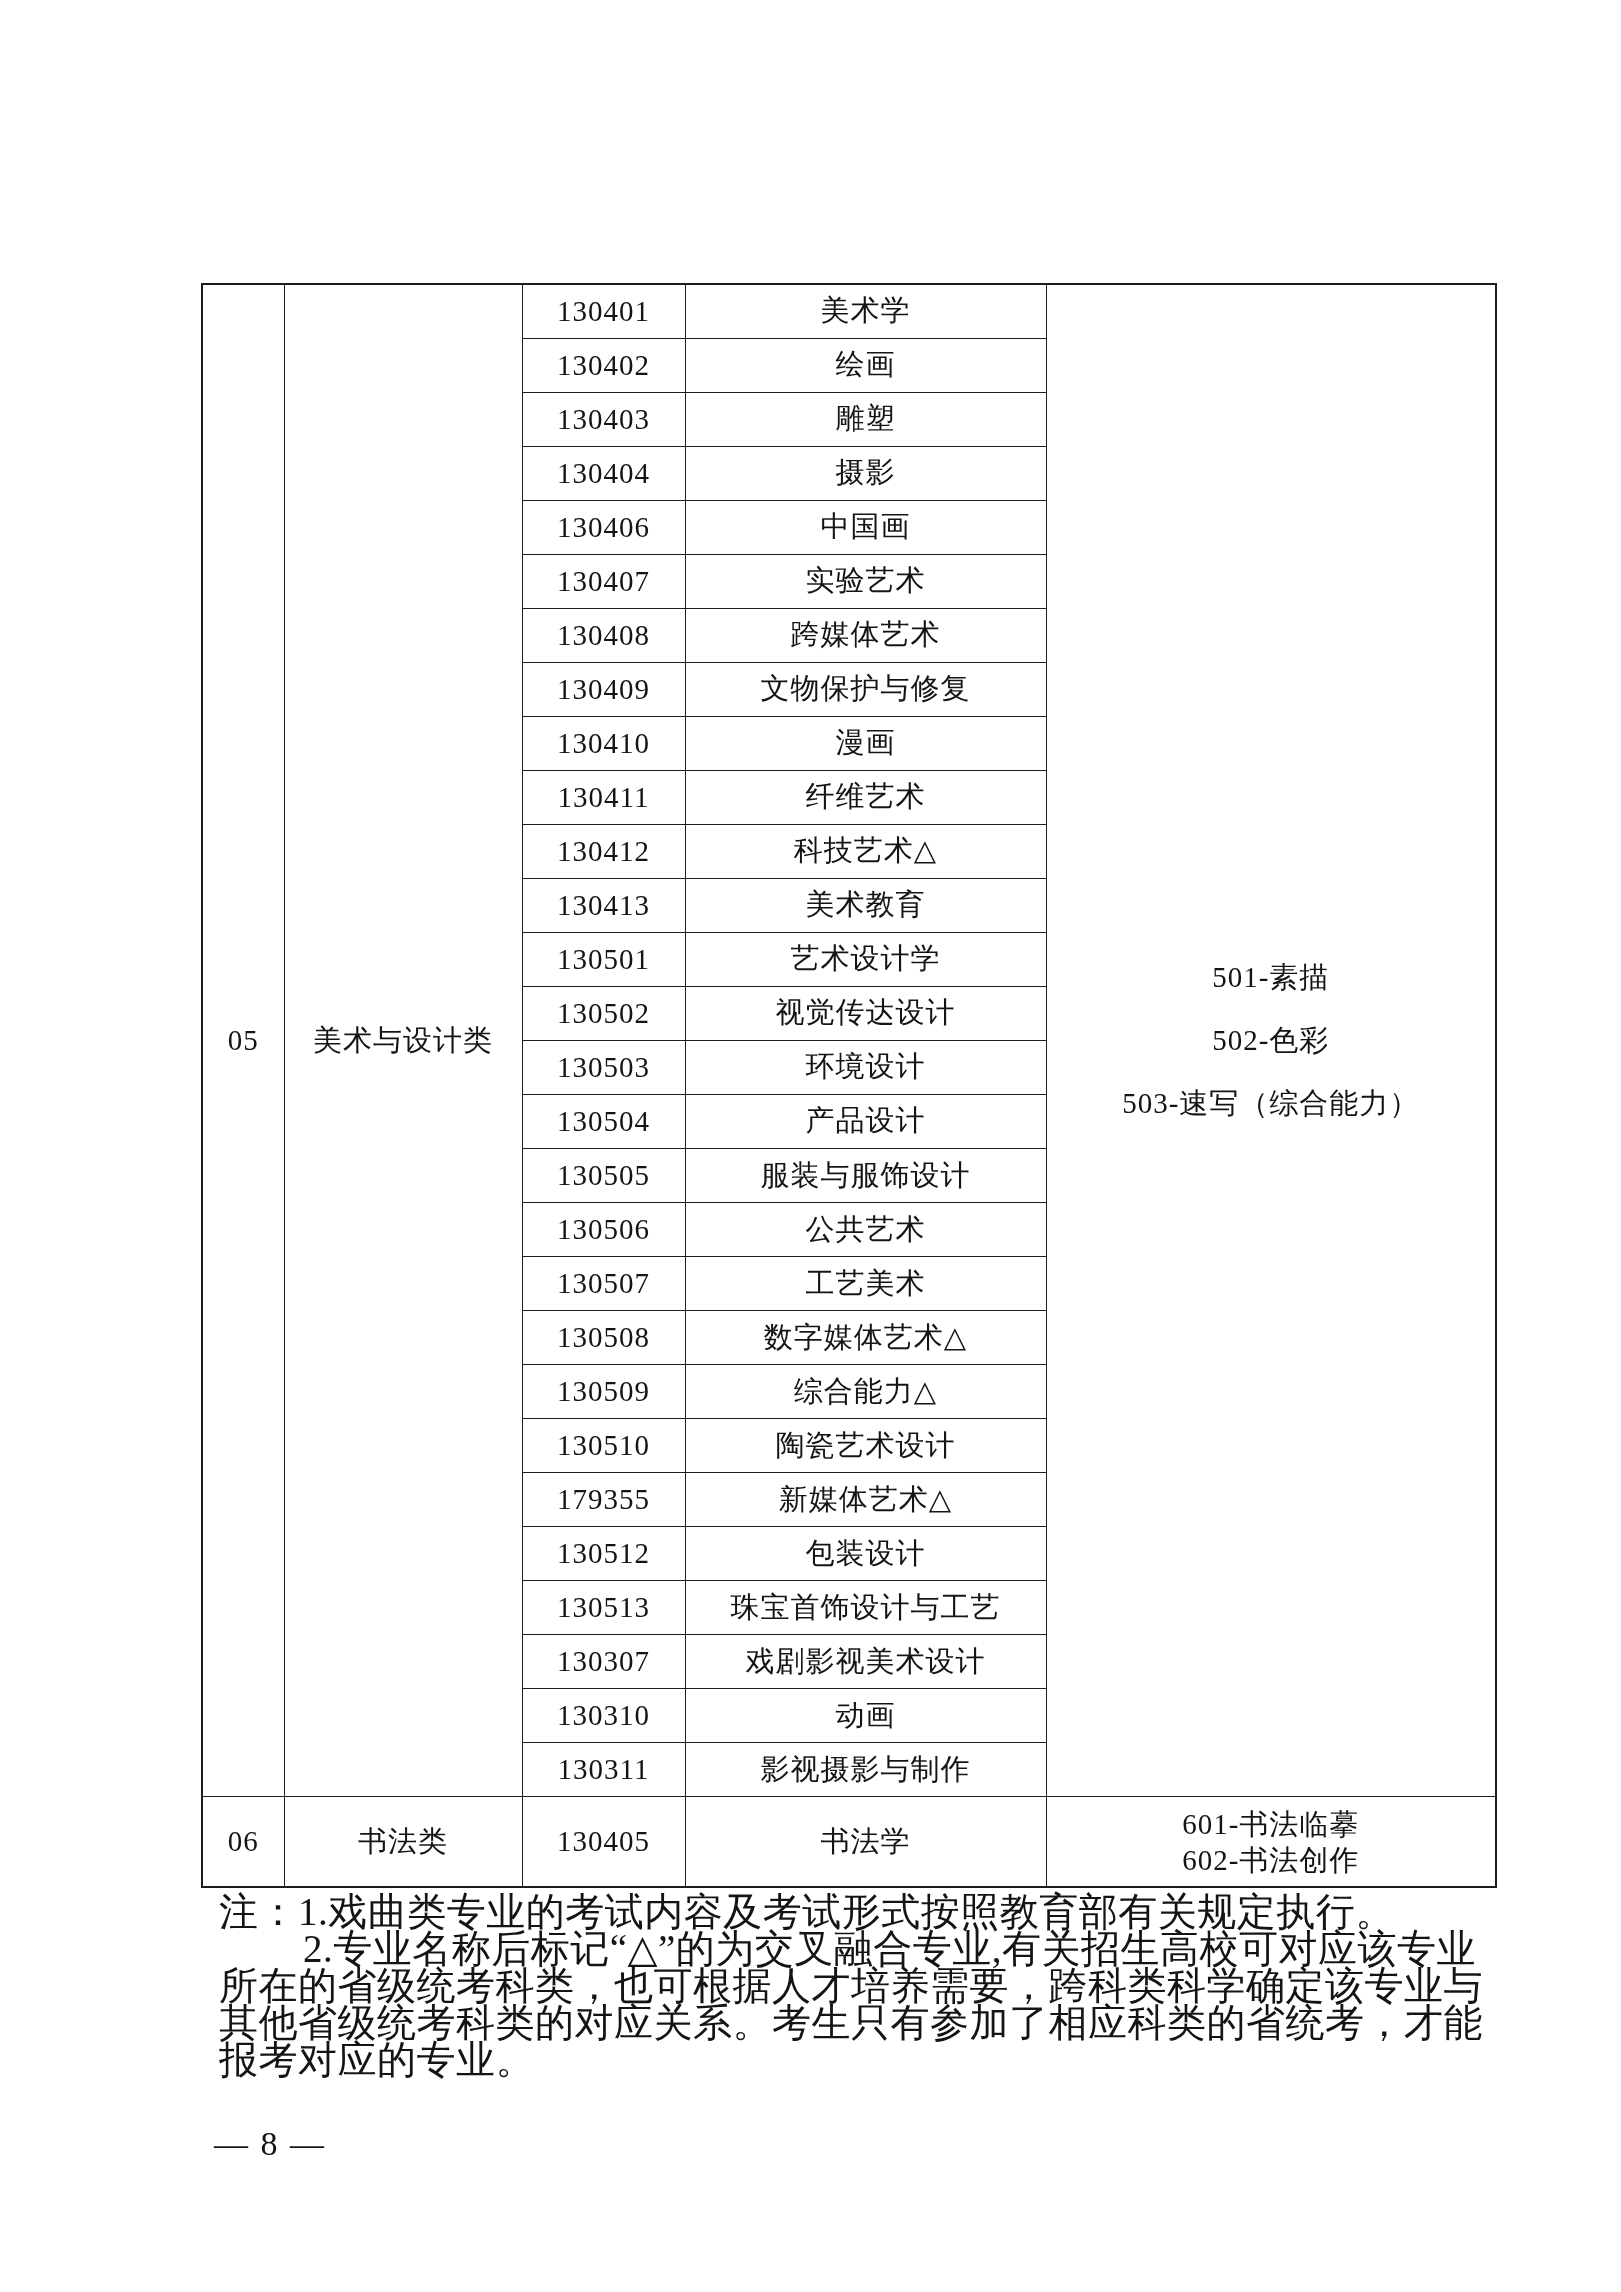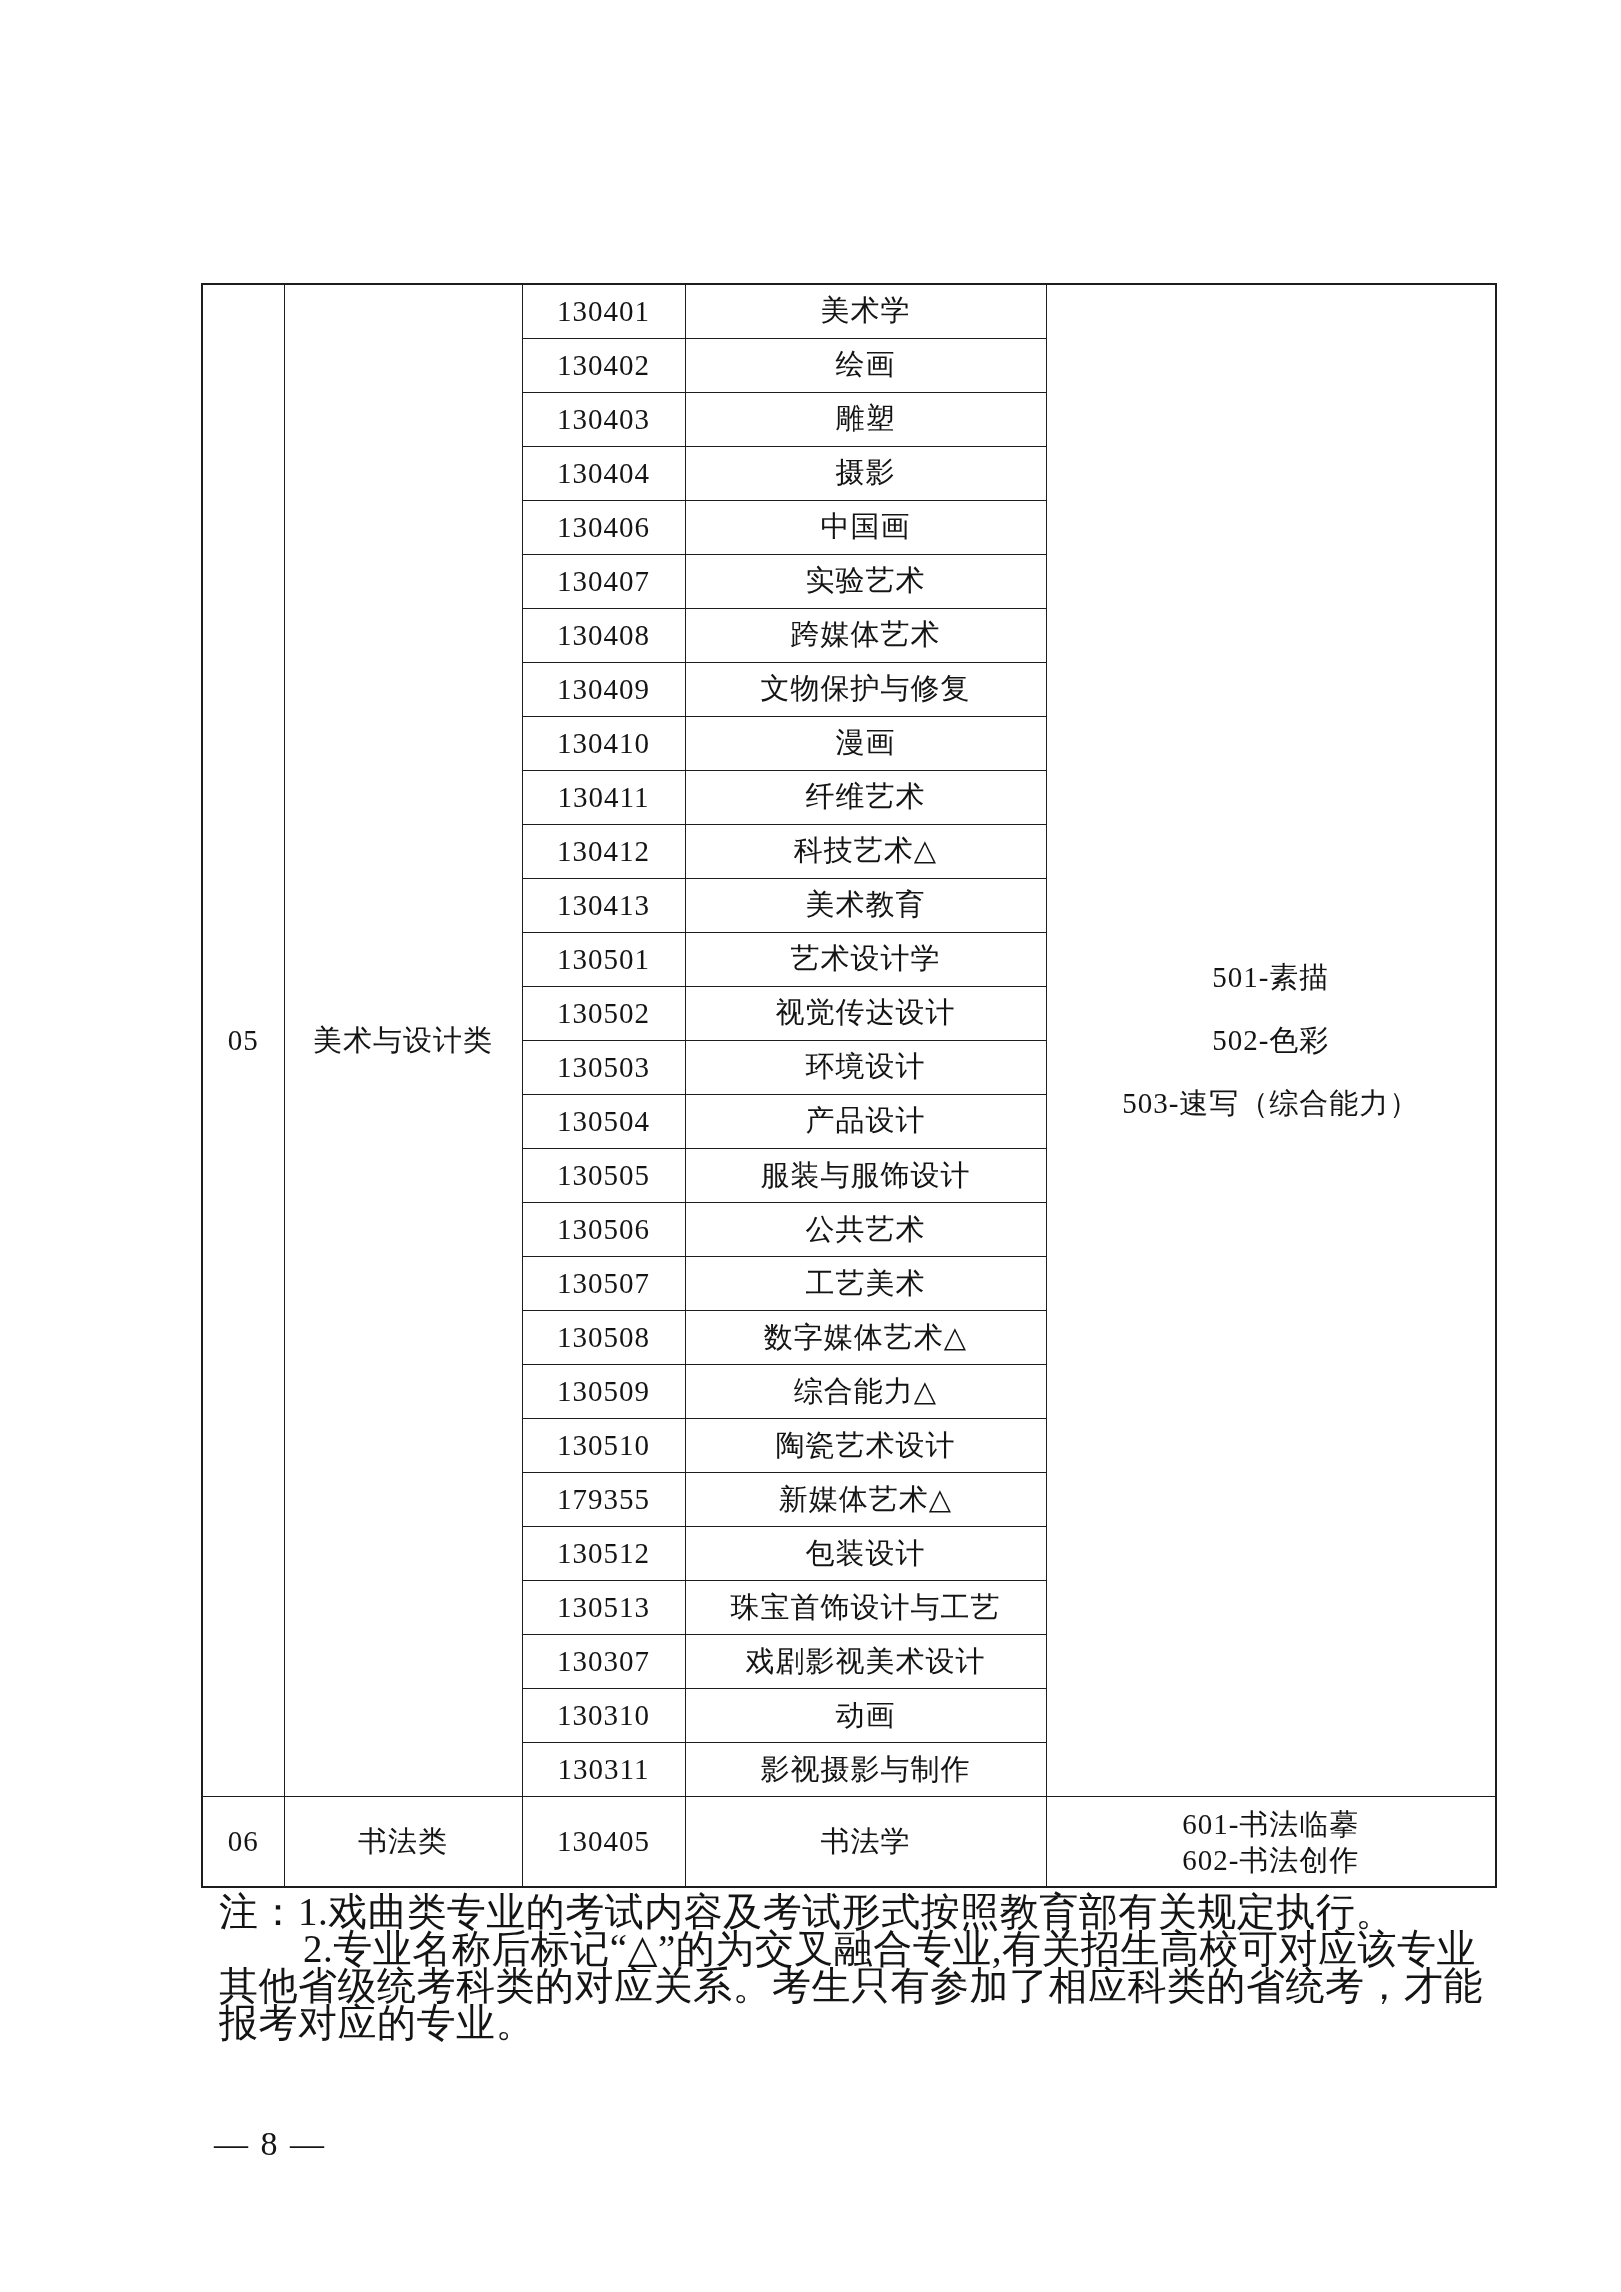--- a/index.html
+++ b/index.html
@@ -177,20 +177,21 @@
           <div class="exam-line-6">601-书法临摹</div>
           <div class="exam-line-6">602-书法创作</div>
         </td>
       </tr>
     </tbody>
   </table>
 
   <div class="notes">
     <div>注：1.戏曲类专业的考试内容及考试形式按照教育部有关规定执行。</div>
     <div class="indent">2.专业名称后标记“△”的为交叉融合专业,有关招生高校可对应该专业</div>
+    <div>所在的省级统考科类，也可根据人才培养需要，跨科类科学确定该专业与</div>
     <div>其他省级统考科类的对应关系。考生只有参加了相应科类的省统考，才能</div>
     <div>报考对应的专业。</div>
   </div>
 
   <div class="pageno">— 8 —</div>
 
 </div>
 
 
 </body></html>

